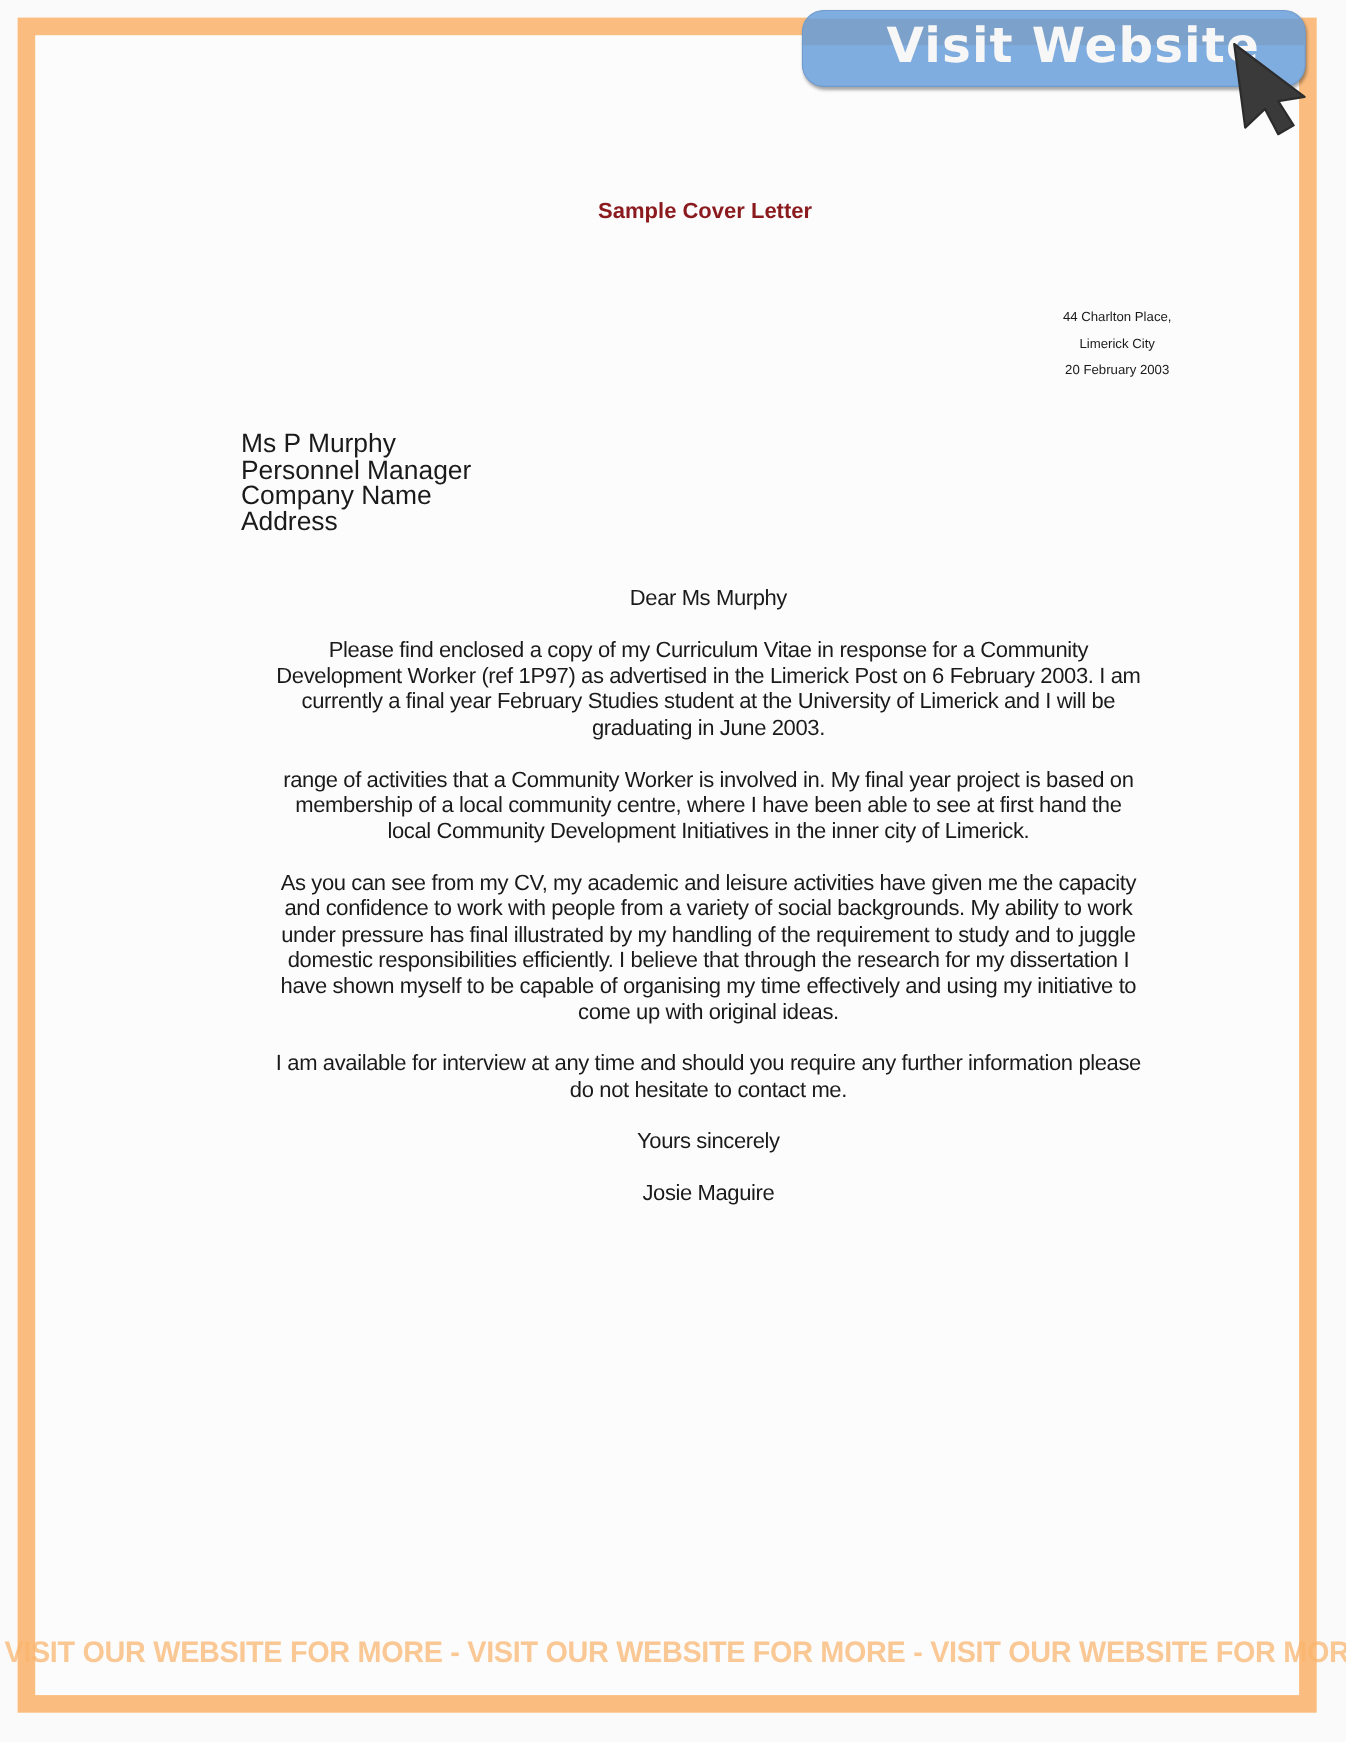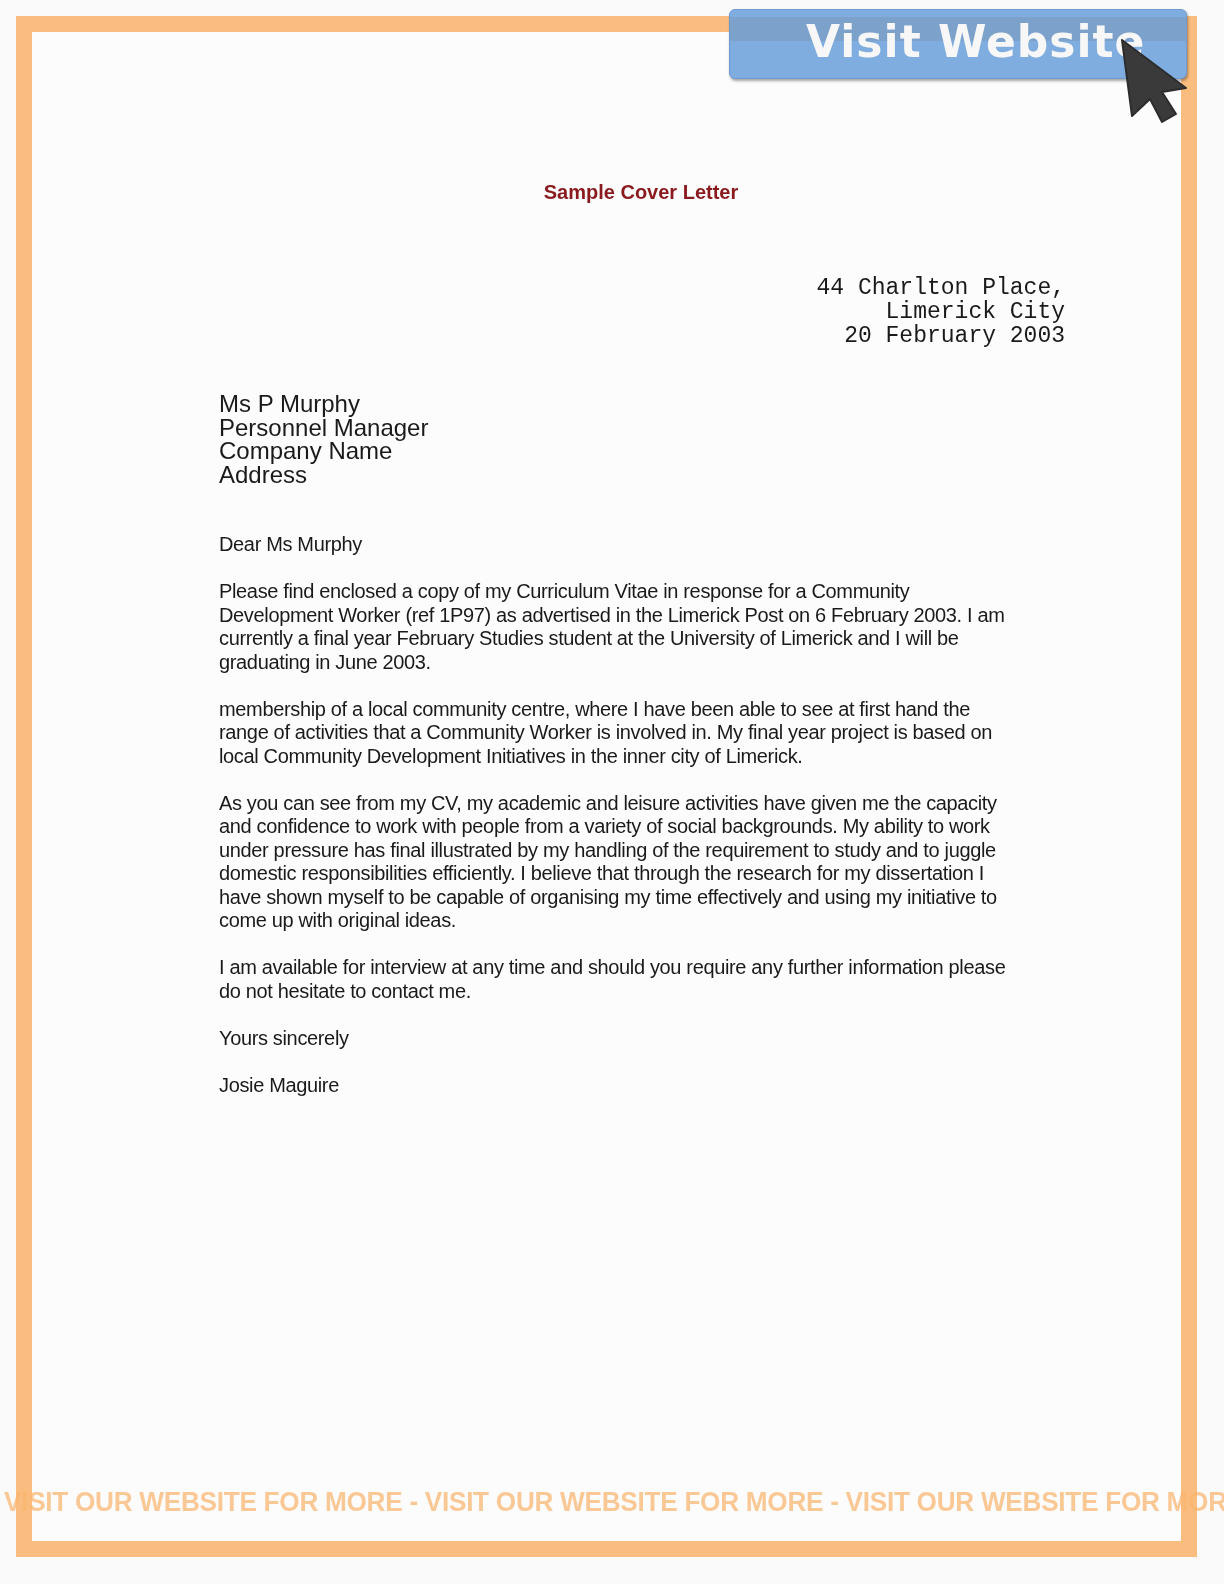--- a/index.html
+++ b/index.html
@@ -24,21 +24,21 @@
       background: #fcfcfc;
     }
     .visit-button {
       position: absolute;
       left: 729px;
       top: 9px;
       width: 458px;
       height: 70px;
       background: #7fade0;
       border: 1px solid #6f9bcf;
-      border-radius: 6px;
+      border-radius: 20px;
       box-shadow: 1px 2px 3px rgba(0,0,0,0.35);
       cursor: pointer;
       overflow: hidden;
     }
     .visit-button .band {
       position: absolute;
       left: 0; right: 0; top: 7px; height: 24px;
       background: rgba(120, 140, 160, 0.35);
     }
     .visit-button .label {
@@ -66,42 +66,41 @@
       top: 181px;
       text-align: center;
       font-weight: bold;
       font-size: 20px;
       color: #8b1a1e;
     }
     .sender {
       position: absolute;
       right: 159px;
       top: 276px;
-      text-align: right;
-      font-size: 23px;
+      text-align: center;
+      font-size: 12px;
       line-height: 24px;
-      font-family: Liberation Mono, monospace;
     }
     .recipient {
       position: absolute;
       left: 219px;
       top: 392px;
       font-size: 24px;
       line-height: 23.5px;
     }
     .body-text {
       position: absolute;
       left: 219px;
       top: 533px;
       width: 850px;
       font-size: 20px;
       line-height: 23.5px;
       letter-spacing: -0.35px;
     }
-    .body-text p { margin-bottom: 23.5px; }
+    .body-text p { margin-bottom: 23.5px; text-align: center; }
     .body-text .line { display: block; white-space: nowrap; }
     .closing { margin-bottom: 47px; }
     .watermark {
       position: absolute;
       left: 4px;
       top: 1487px;
       font-family: "Liberation Sans", sans-serif;
       font-weight: bold;
       font-size: 27px;
       letter-spacing: -0.3px;
@@ -144,22 +143,22 @@
   <p>Dear Ms Murphy</p>
 
   <p>
     <span class="line">Please find enclosed a copy of my Curriculum Vitae in response for a Community</span>
     <span class="line">Development Worker (ref 1P97) as advertised in the Limerick Post on 6 February 2003.  I am</span>
     <span class="line">currently a final year February Studies student at the University of Limerick and I will be</span>
     <span class="line">graduating in June 2003.</span>
   </p>
 
   <p>
+    <span class="line">range of activities that a Community Worker is involved in.  My final year project is based on</span>
     <span class="line">membership of a local community centre, where I have been able to see at first hand the</span>
-    <span class="line">range of activities that a Community Worker is involved in.  My final year project is based on</span>
     <span class="line">local Community Development Initiatives in the inner city of Limerick.</span>
   </p>
 
   <p>
     <span class="line">As you can see from my CV, my academic and leisure activities have given me the capacity</span>
     <span class="line">and confidence to work with people from a variety of social backgrounds. My ability to work</span>
     <span class="line">under pressure has final illustrated by my handling of the requirement to study and to juggle</span>
     <span class="line">domestic responsibilities efficiently. I believe that through the research for my dissertation I</span>
     <span class="line">have shown myself to be capable of organising my time effectively and using my initiative to</span>
     <span class="line">come up with original ideas.</span>

